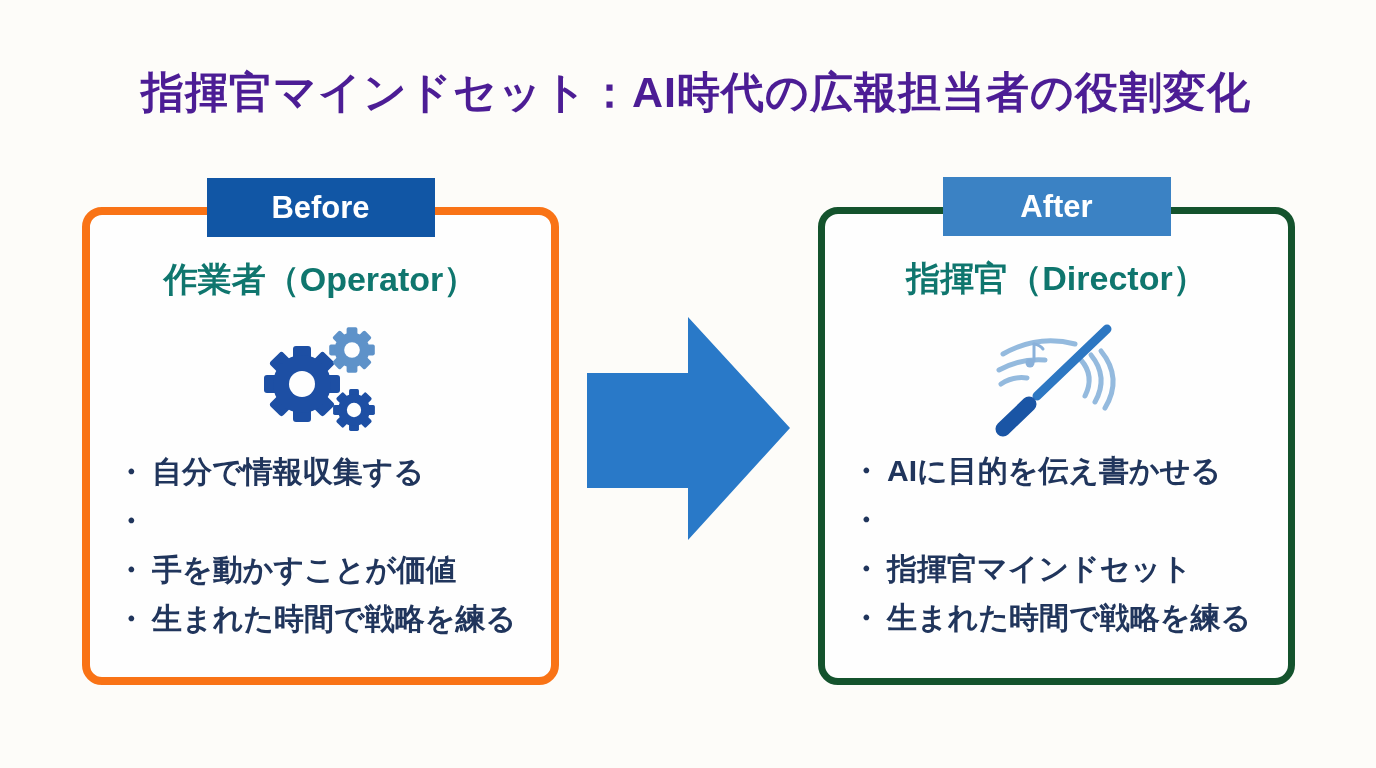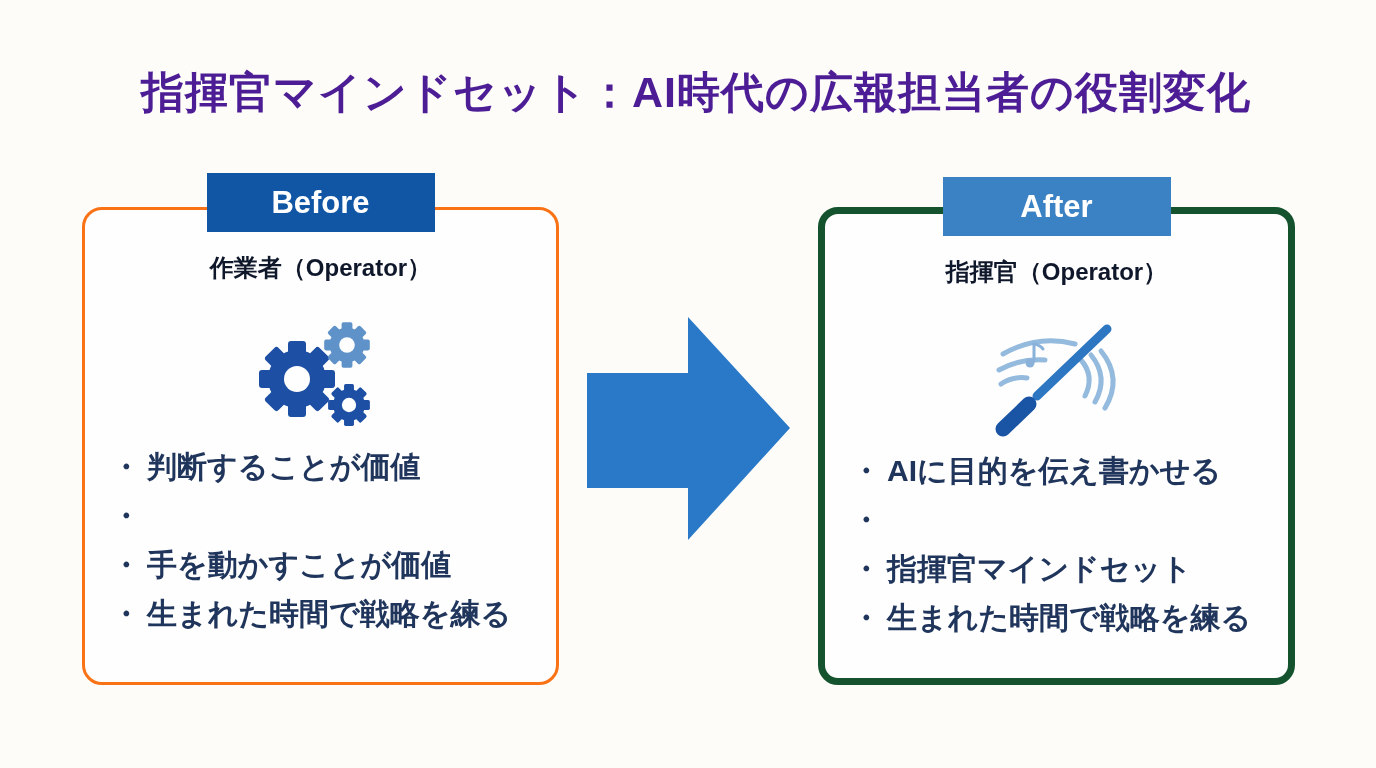--- a/index.html
+++ b/index.html
@@ -23,42 +23,42 @@
     color:#4c1d95;
   }
   .panel{
     position:absolute;
     top:207px;
     width:477px;height:478px;
     background:#fefefe;
     border-radius:20px;
     box-sizing:border-box;
   }
-  .panel.before{ left:82px;  border:3px solid #f97316; }
+  .panel.before{ left:82px;  border:8px solid #f97316; }
   .panel.after { left:818px; border:7px solid #14532d; }
   .tab{
     position:absolute;
     top:-37px;
     left:50%;
     transform:translateX(-50%);
     width:228px;height:59px;
     display:flex;align-items:center;justify-content:center;
     color:#ffffff;
     font-size:31px;
     font-weight:700;
   }
   .tab.before{ background:#1156a5; }
   .tab.after { background:#3b82c4; }
   .panel-heading{
     position:absolute;
     top:42px;left:0;width:100%;
     text-align:center;
-    font-size:24px;
+    font-size:34px;
     font-weight:800;
-    color:#0f172a;
+    color:#0f766e;
   }
   .icon-slot{
     position:absolute;
     width:130px;height:120px;
   }
   .icon-slot.gears{ left:172px; top:112px; }
   .icon-slot.baton{ left:168px; top:106px; }
   .icon-slot svg{ overflow:visible; display:block; }
   .bullet-list{
     position:absolute;
@@ -112,21 +112,21 @@
         </defs>
         <use href="#gear" transform="translate(40,57)" fill="#1d4fa4"></use>
         <use href="#gear" transform="translate(90,23) scale(0.60)" fill="#5e92c9"></use>
         <use href="#gear" transform="translate(92,83) scale(0.55)" fill="#1d4fa4"></use>
       </svg>
     </div>
 
     <ul class="bullet-list">
         <li class="bullet-item">
           <span class="bullet-marker">・</span>
-          <span class="bullet-text">判断することが価値</span>
+          <span class="bullet-text">自分で情報収集する</span>
         </li>
         <li class="bullet-item">
           <span class="bullet-marker">・</span>
         </li>
         <li class="bullet-item">
           <span class="bullet-marker">・</span>
           <span class="bullet-text">手を動かすことが価値</span>
         </li>
         <li class="bullet-item">
           <span class="bullet-marker">・</span>
@@ -138,21 +138,21 @@
   <div class="arrow-wrap">
     <svg width="204" height="224" viewBox="0 0 204 224" xmlns="http://www.w3.org/2000/svg">
       <polygon fill="#2979c8" points="0,56 101,56 101,0 203,111 101,223 101,171 0,171"></polygon>
     </svg>
   </div>
 
   <div class="panel after">
     <div class="tab after">
       <span>After</span>
     </div>
-    <div class="panel-heading">指揮官（Operator）</div>
+    <div class="panel-heading">指揮官（Director）</div>
 
     <div class="icon-slot baton">
       <svg width="130" height="120" viewBox="0 0 130 120" xmlns="http://www.w3.org/2000/svg">
 
         <g stroke="#94bade" stroke-width="5" fill="none" stroke-linecap="round">
           <path d="M10 34 Q45 14 82 24"></path>
           <path d="M6 50 Q28 38 52 40"></path>
           <path d="M8 64 Q20 56 34 58"></path>
         </g>
 

